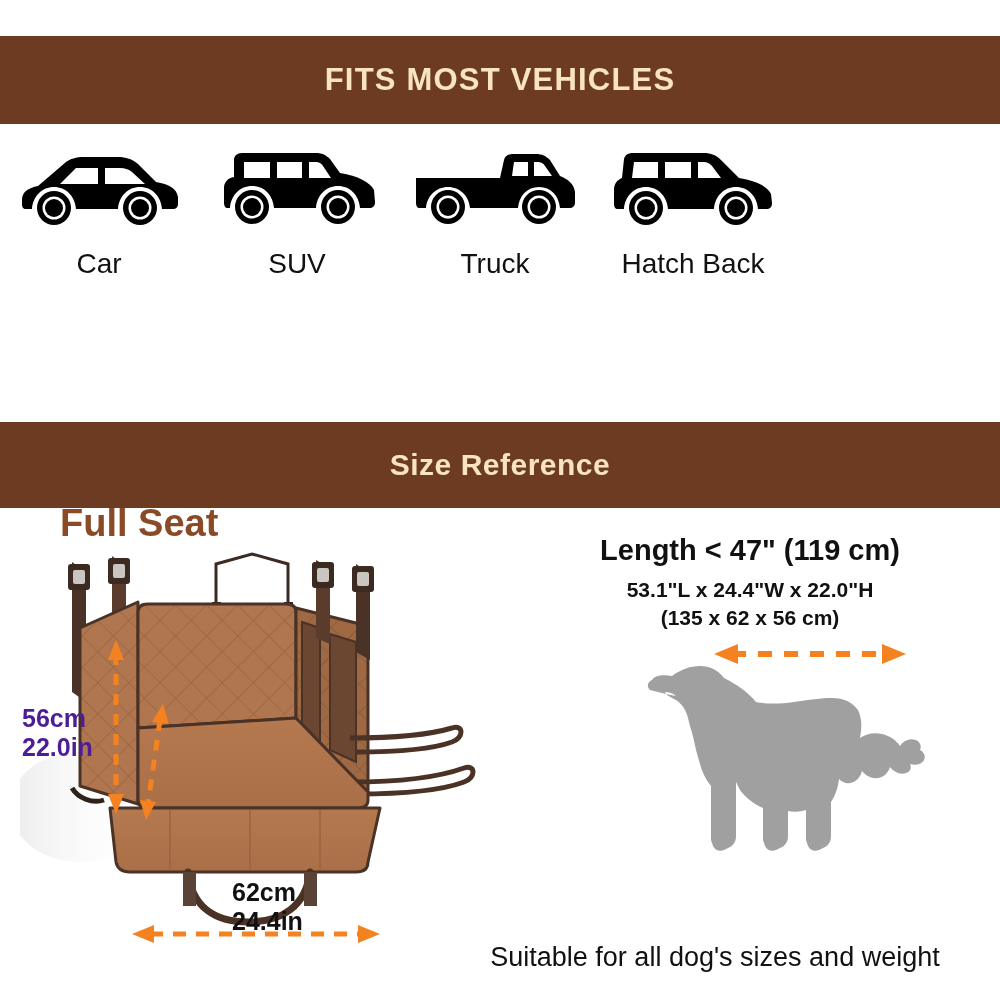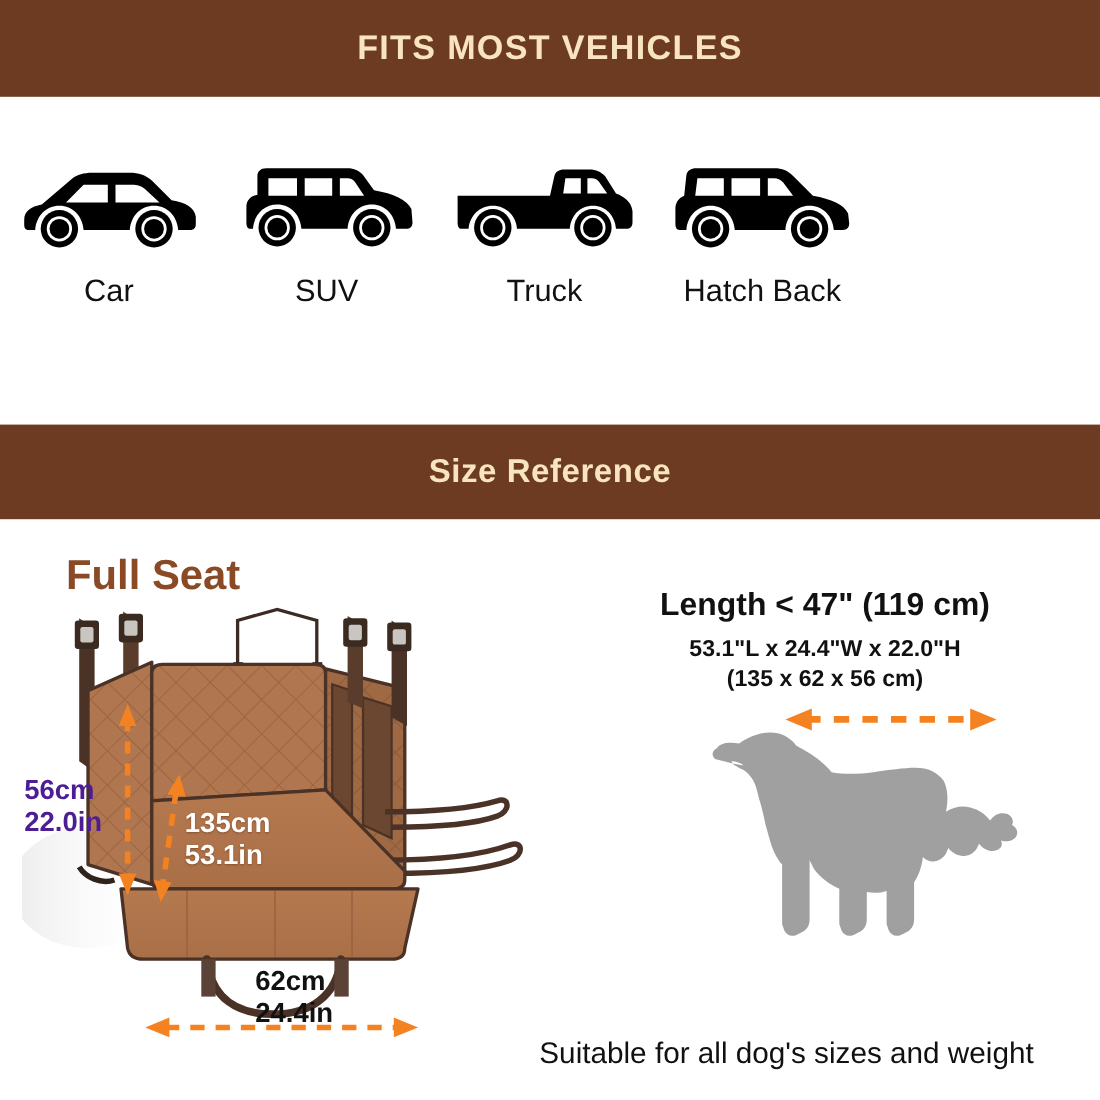--- a/index.html
+++ b/index.html
@@ -11,20 +11,21 @@
     overflow:hidden;
   }
   .page{position:relative;width:1000px;height:1000px;background:#fff;}
 
   
   .banner{
     position:absolute;left:0;width:1000px;
     background:#6d3b22;
     display:flex;align-items:center;justify-content:center;
     box-sizing:border-box;
+    margin-top:36px;
   }
   #banner-vehicles{top:0;height:88px;}
   #banner-size{top:386px;height:86px;}
   .banner-title{
     color:#f8e5bf;
     font-weight:bold;
     letter-spacing:.5px;
     white-space:nowrap;
     text-align:center;
   }
@@ -275,24 +276,20 @@
         <polygon points="112,392 134,383 134,401" fill="#f58220"></polygon>
         <polygon points="360,392 338,383 338,401" fill="#f58220"></polygon>
       </svg>
     </div>
 
     <div class="meas" id="meas-height">
       <div>56cm</div>
       <div>22.0in</div>
     </div>
 
-    <div class="meas" id="meas-length">
-      <div>135cm</div>
-      <div>53.1in</div>
-    </div>
 
     <div class="meas" id="meas-width">
       <div>62cm</div>
       <div>24.4in</div>
     </div>
 
     <div id="dog-block">
 
       <div id="length-title">Length &lt; 47" (119 cm)</div>
       <div id="dims-line1">53.1"L x 24.4"W x 22.0"H</div>

